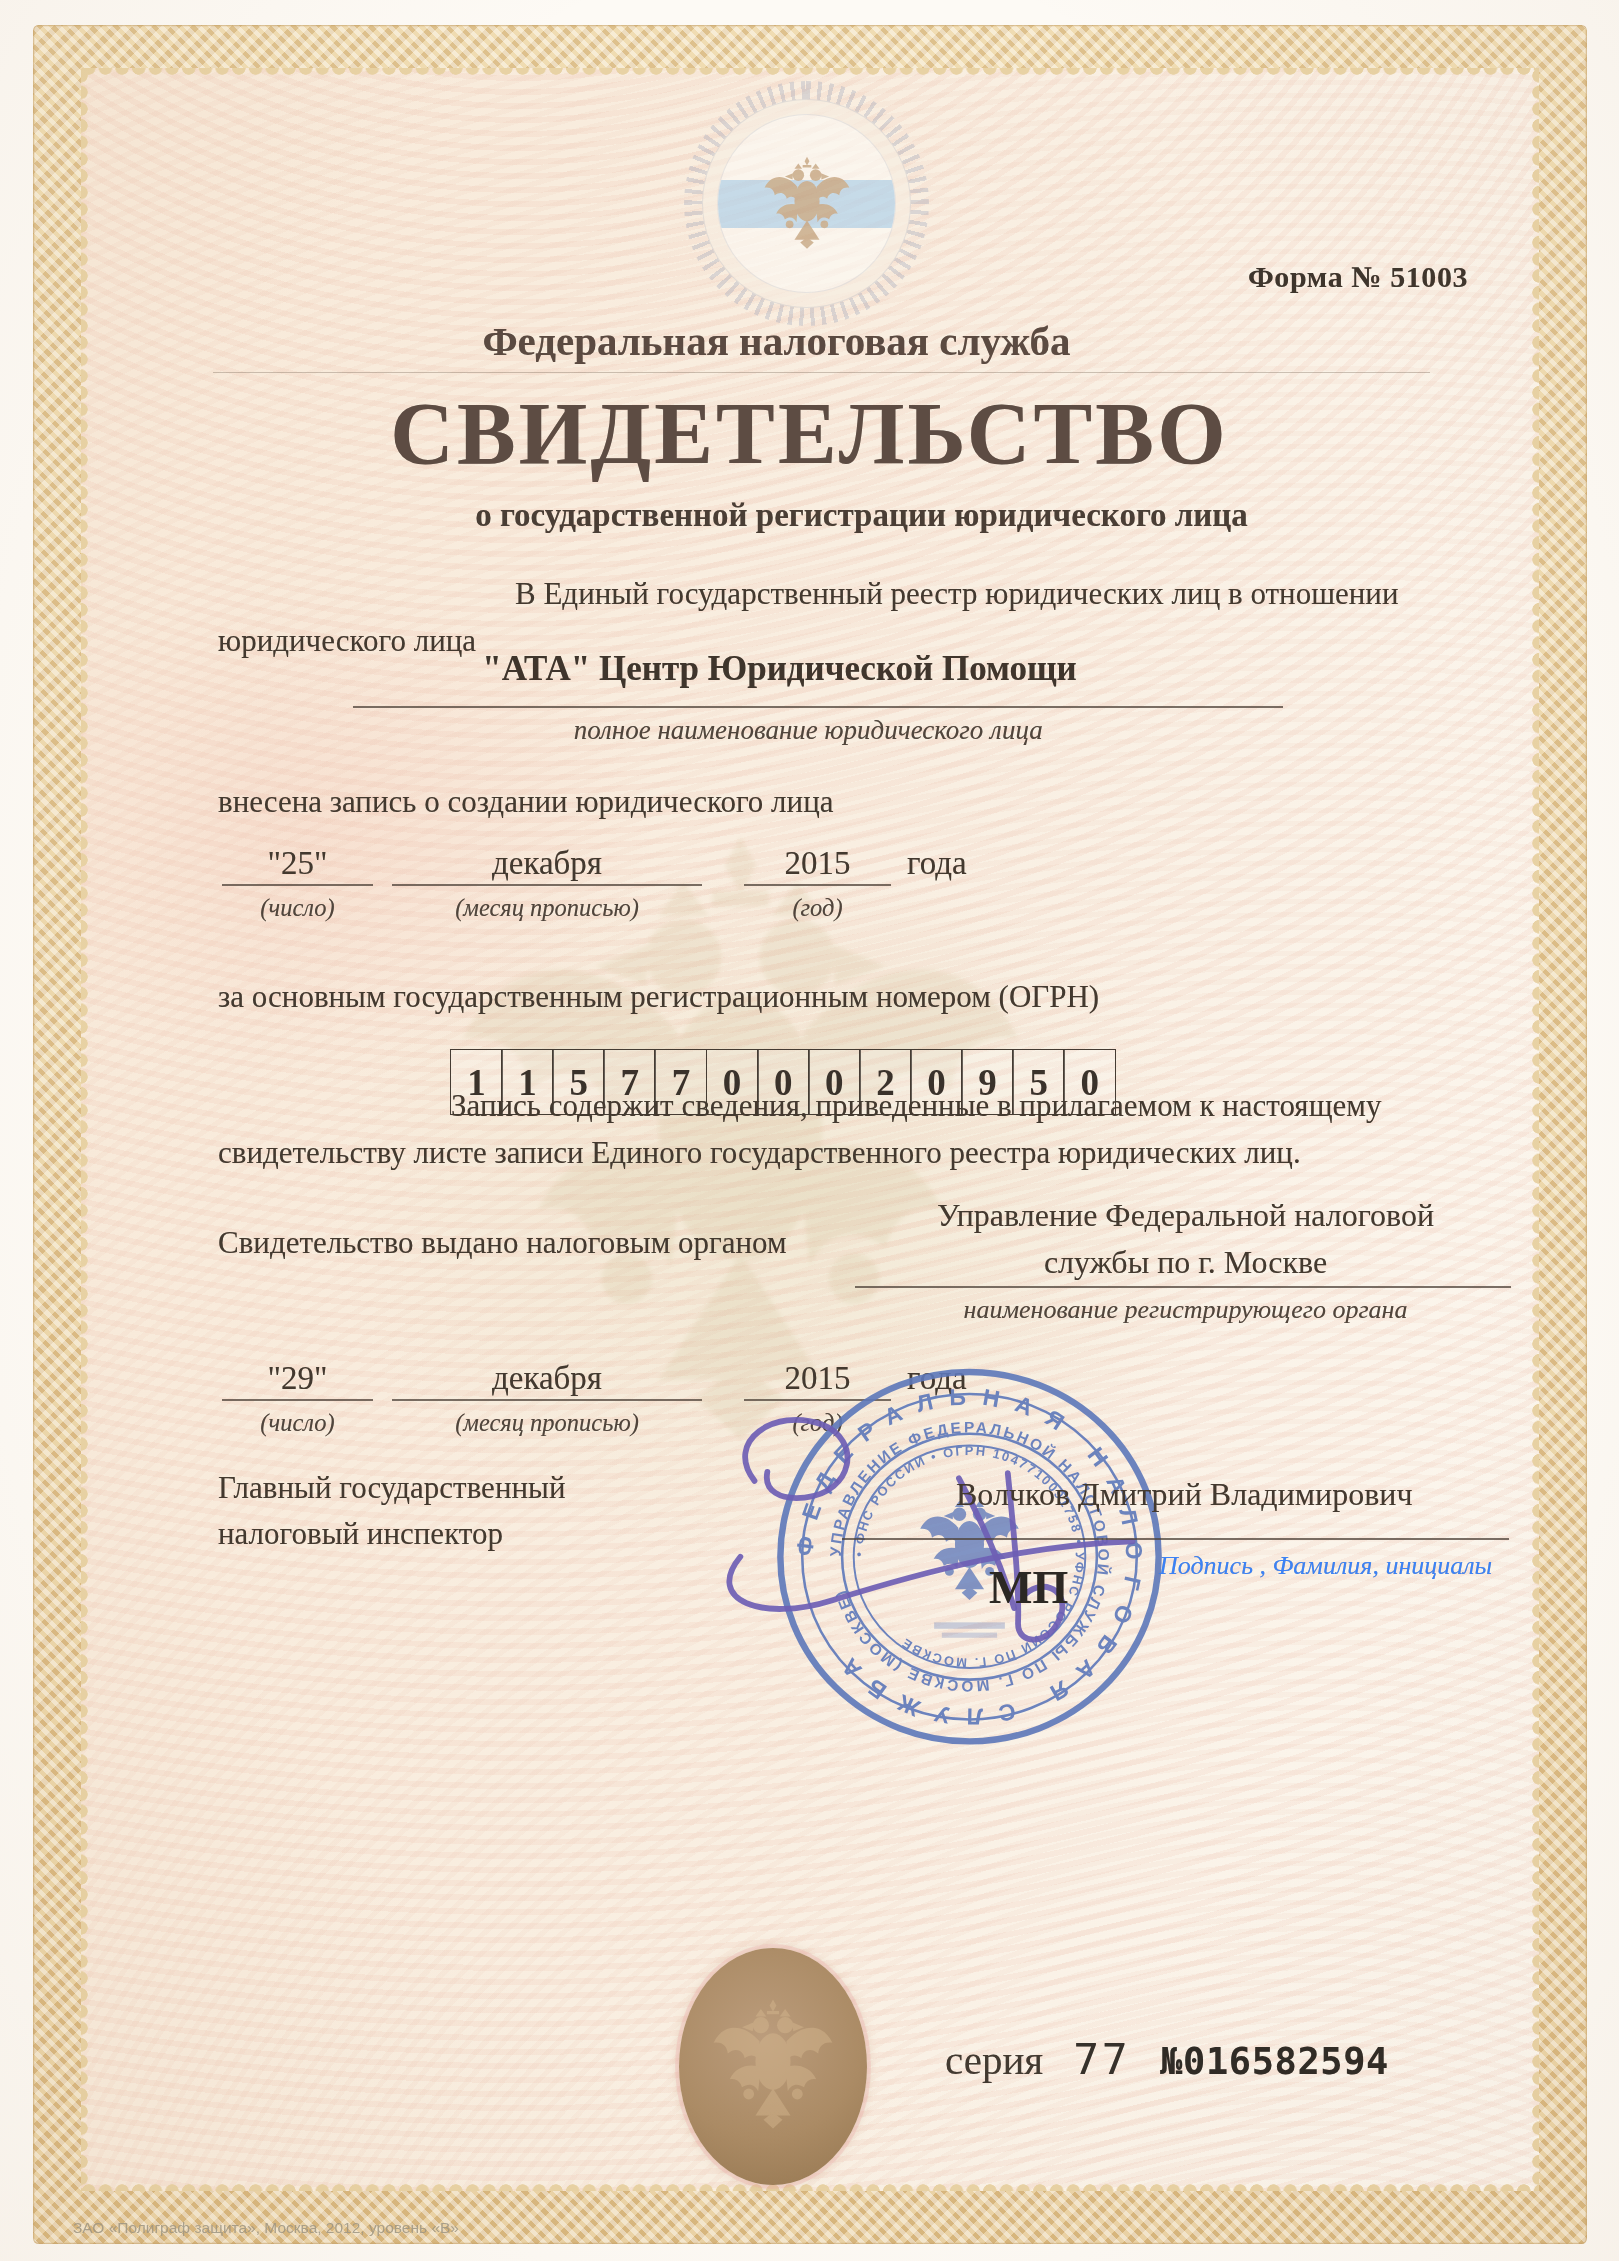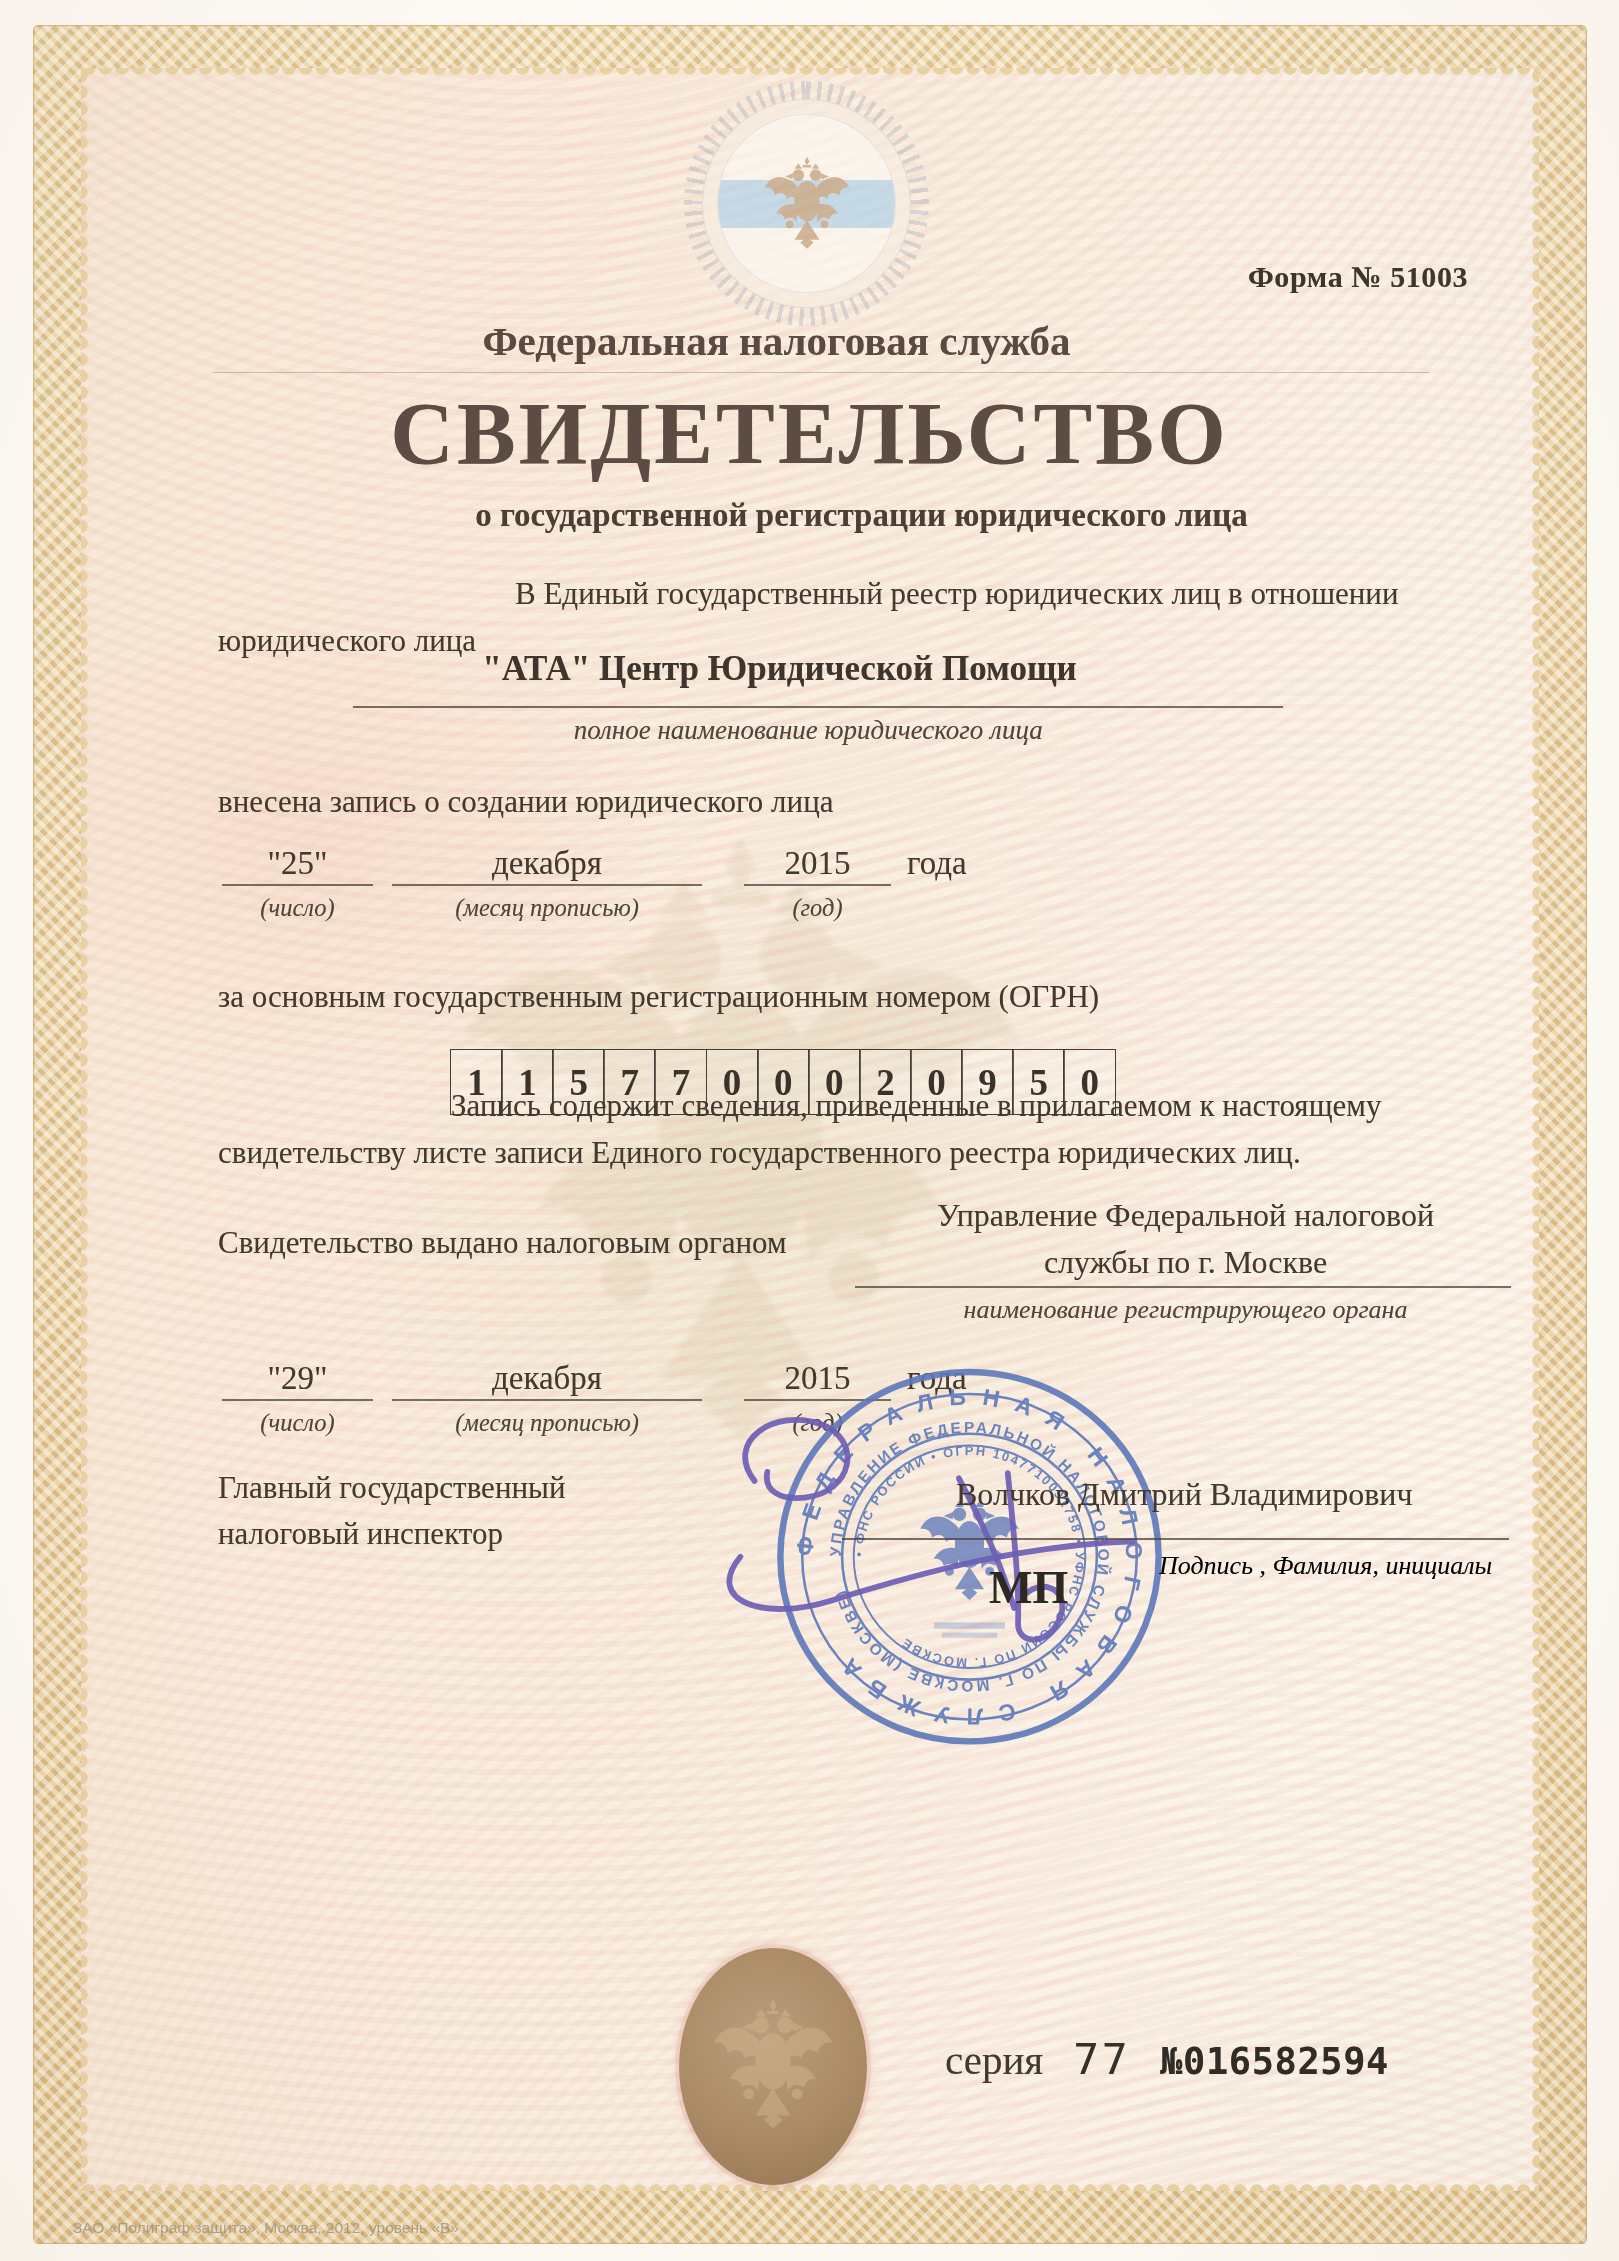--- a/index.html
+++ b/index.html
@@ -222,21 +222,21 @@
 
   <svg class="sig z4" width="567" height="270" viewBox="0 0 880 420">
     <path d="M118,132 C70,70 150,18 222,44 C286,68 272,150 196,158 C158,162 132,148 138,118"></path>
     <path d="M96,250 C40,318 130,352 238,318 C392,270 540,232 706,226"></path>
     <path d="M436,128 C468,188 502,262 522,330"></path>
     <path d="M512,120 C520,200 530,290 528,352 C526,392 584,388 596,336 C604,296 560,284 536,312"></path>
   </svg>
 
   <div class="t z5" style="left:956px;top:1476px;font-size:32px;">Волчков Дмитрий Владимирович</div>
   <div class="rule z5" style="left:842px;top:1538px;width:667px;"></div>
-  <div class="t it z5" style="left:1159px;top:1551px;font-size:26px;color:#000000;">Подпись , Фамилия, инициалы</div>
+  <div class="t it z5" style="left:1159px;top:1551px;font-size:26px;color:#3b82f6;">Подпись , Фамилия, инициалы</div>
   <div class="t mp">МП</div>
 
   <div class="gseal">
     <svg width="135" height="167" viewBox="0 0 200 220">
       <use href="#eagle" fill="#d3b58d"></use>
     </svg>
   </div>
 
   <div class="series">
     <span class="lab t" style="position:static;">серия</span>

